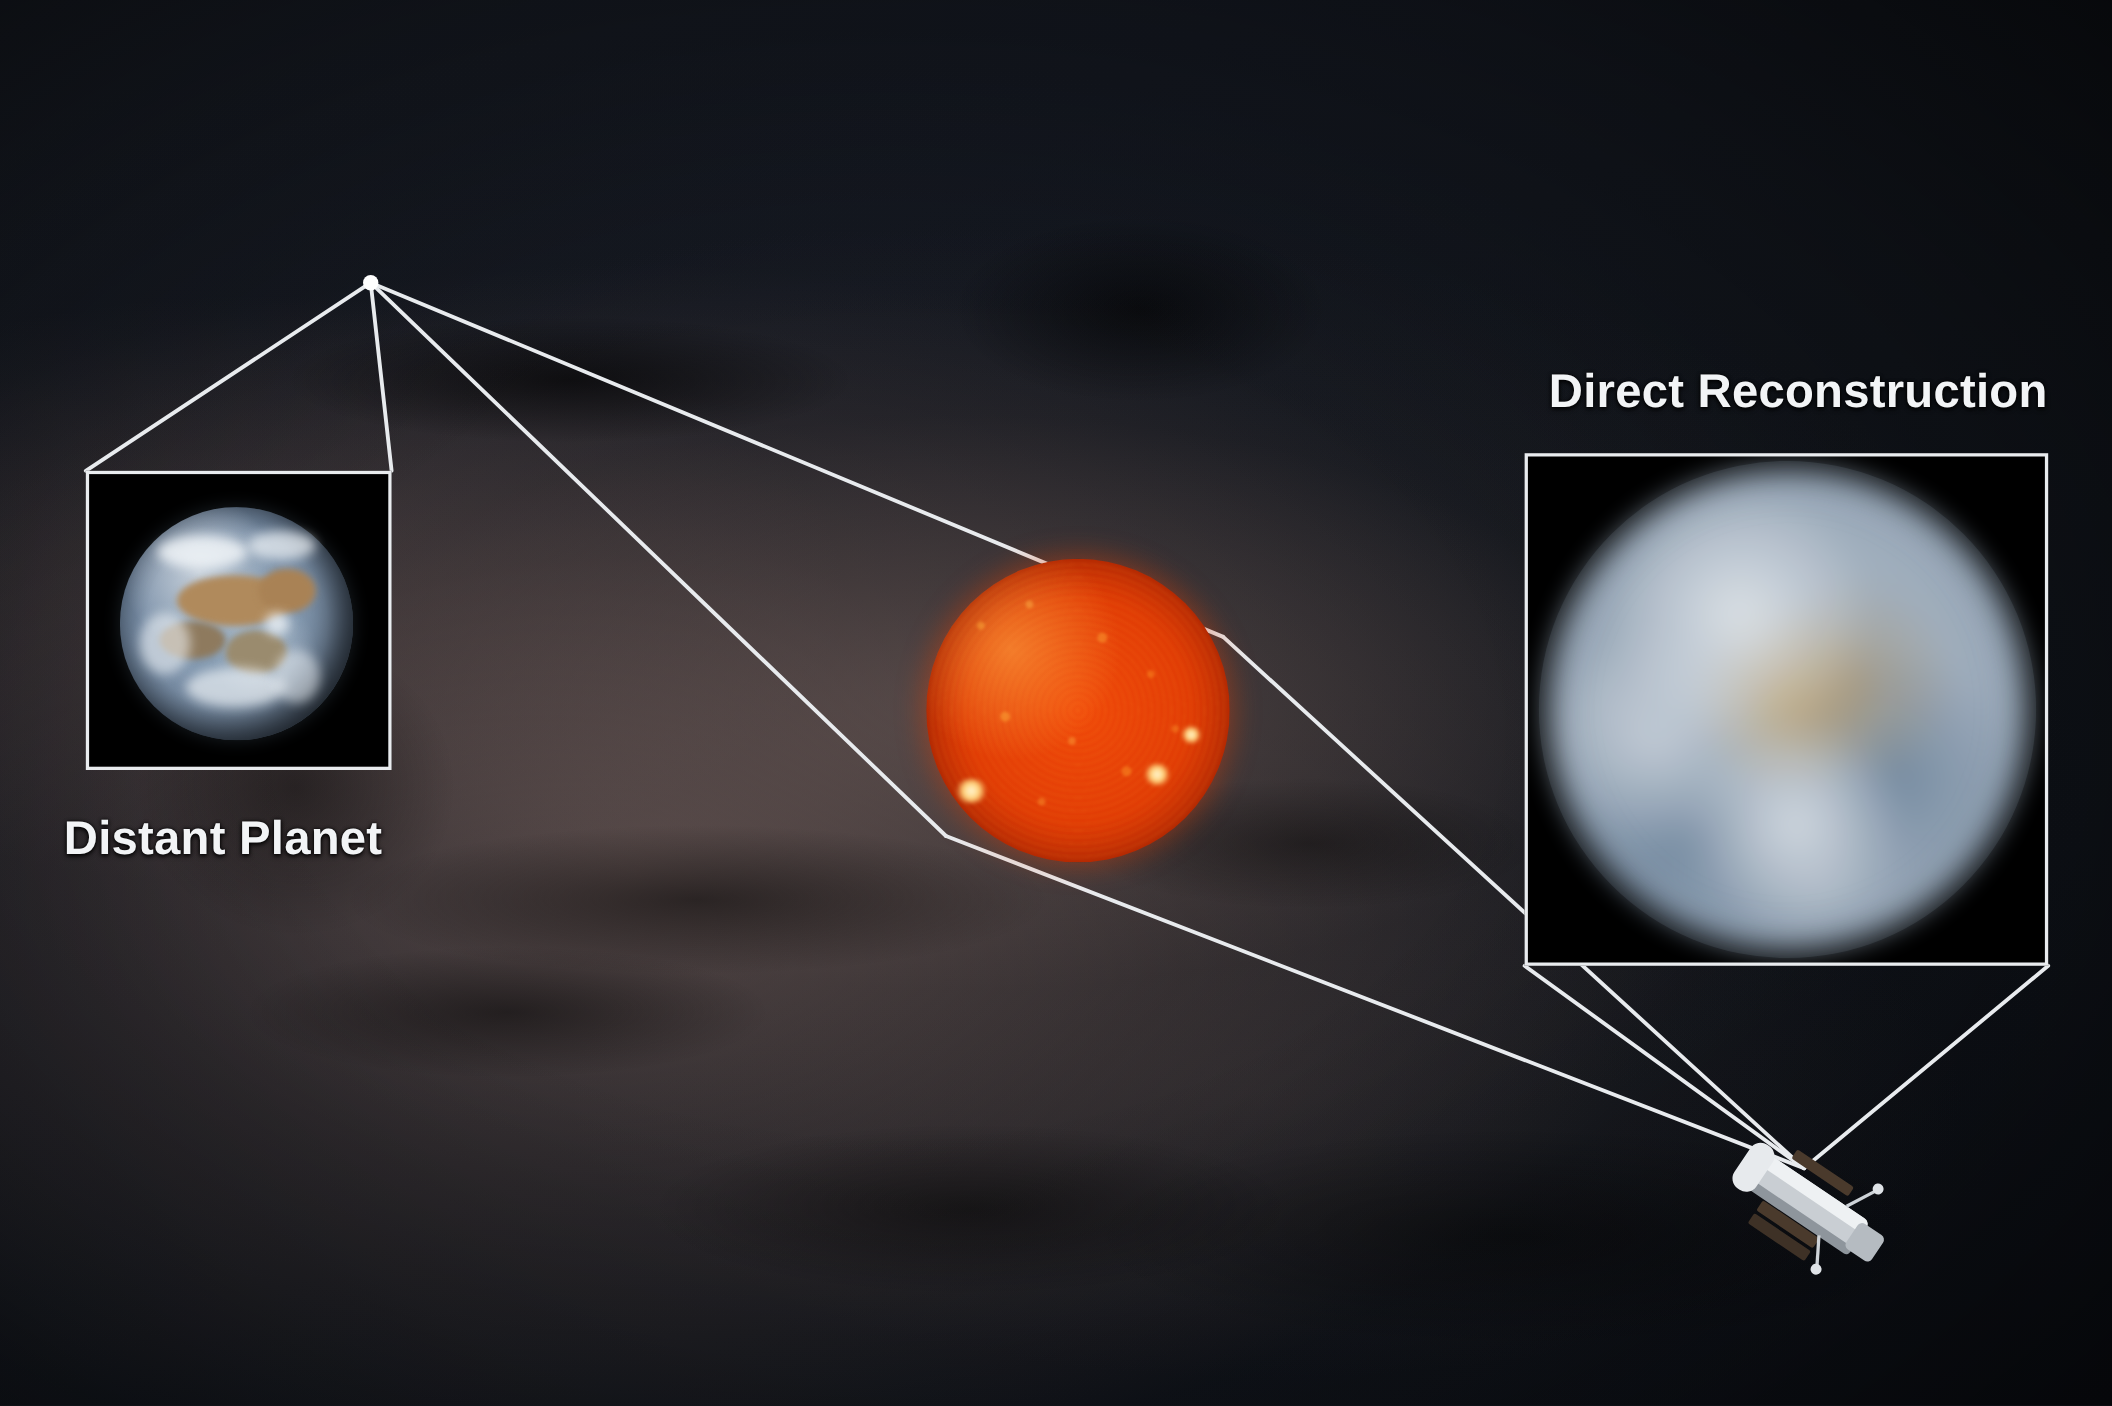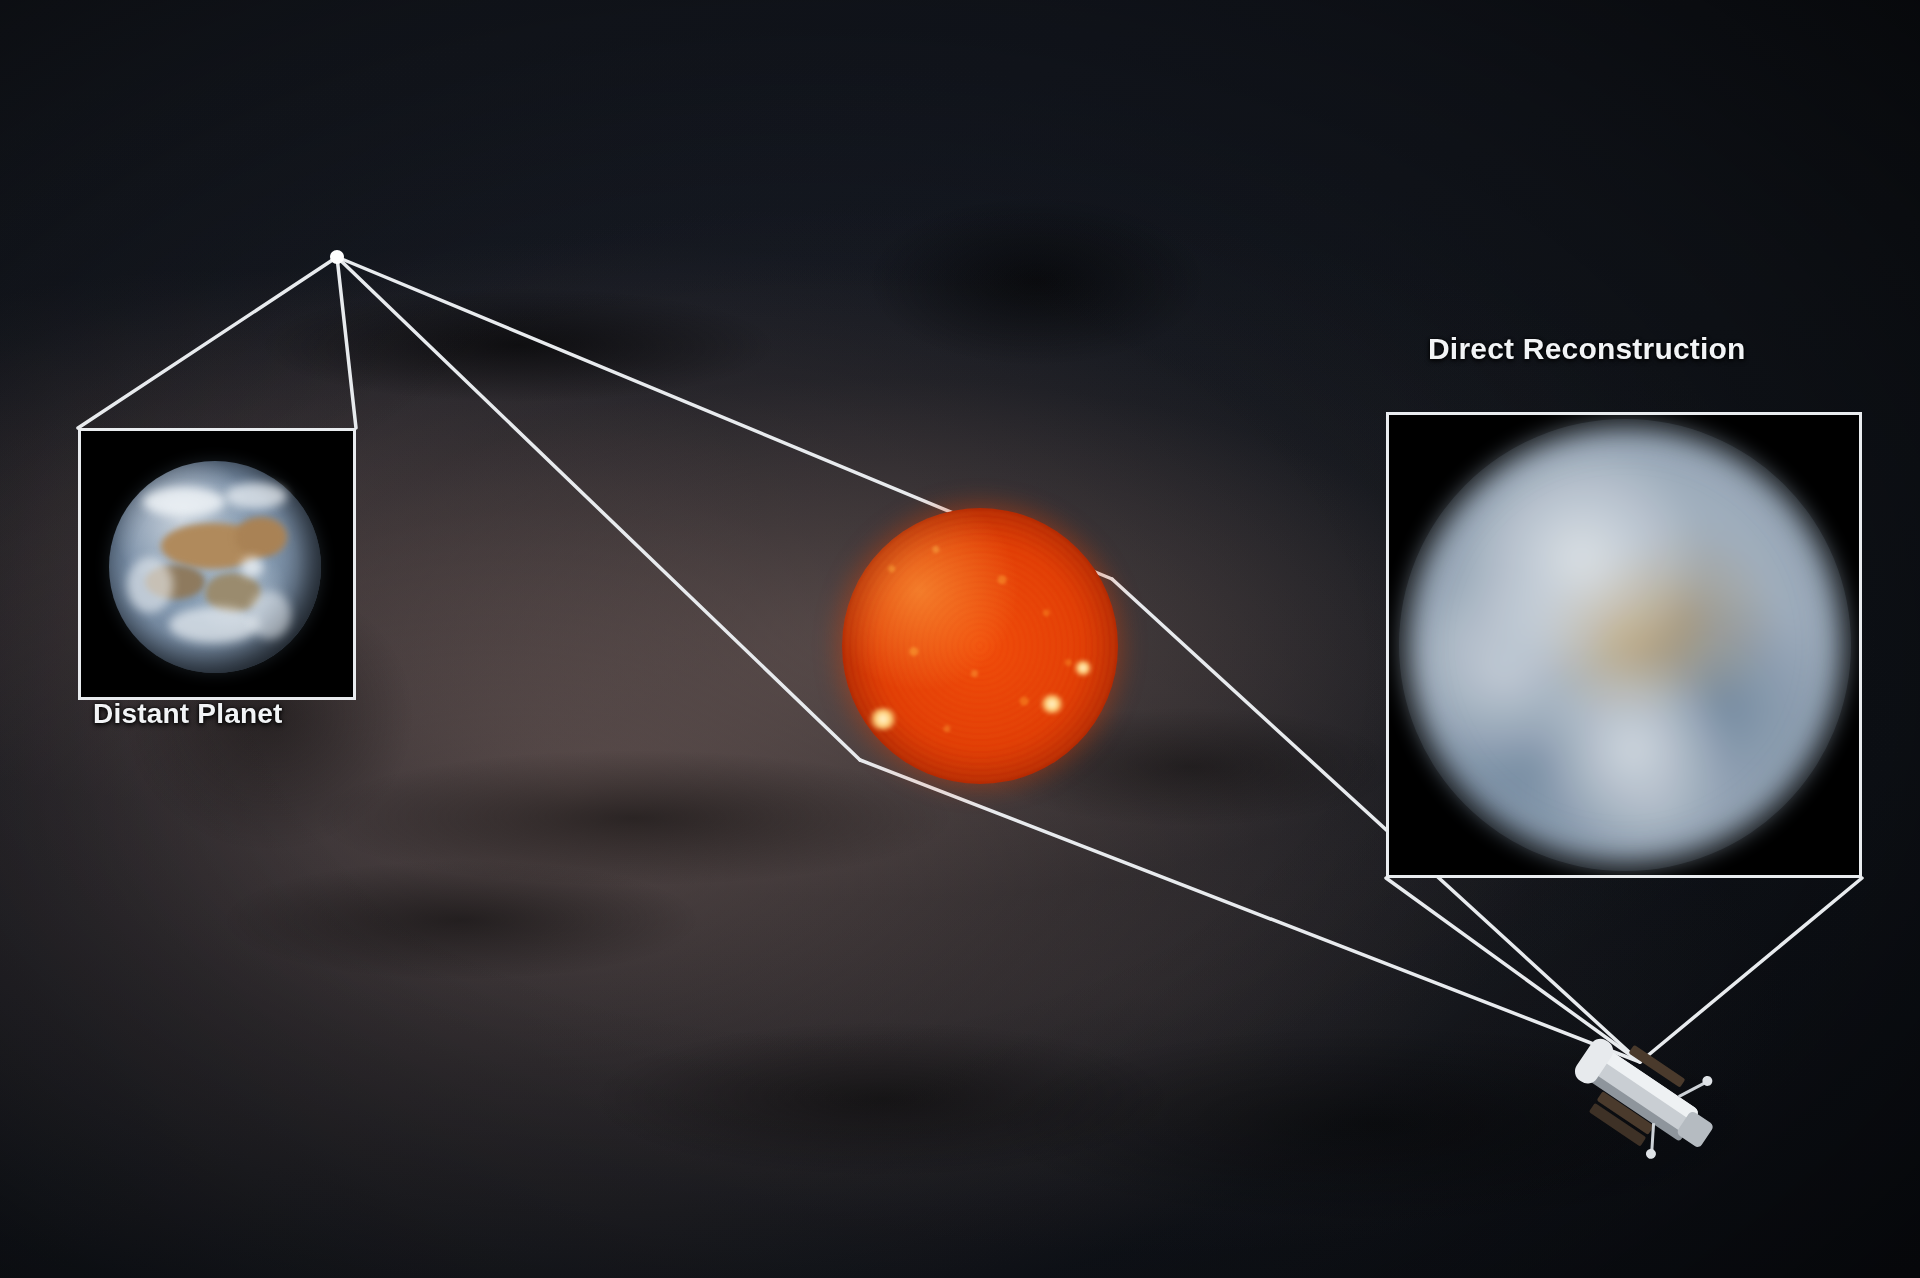--- a/index.html
+++ b/index.html
@@ -50,22 +50,22 @@
   #recon-panel{left:1386px;top:412px;width:476px;height:466px;}
   .panel-label{
     position:absolute;
     color:#f2f4f6;
     font-weight:700;
     letter-spacing:.2px;
     text-shadow:0 2px 5px rgba(0,0,0,.95),0 0 3px rgba(0,0,0,.9);
     white-space:nowrap;
     user-select:none;
   }
-  #planet-label{left:58px;top:698px;font-size:28px;margin-left:35px;}
-  #recon-label{left:1408px;top:332px;font-size:30px;margin-left:20px;}
+  #planet-label{left:58px;top:738px;font-size:43px;}
+  #recon-label{left:1408px;top:332px;font-size:43px;}
   
   .globe{position:absolute;border-radius:50%;}
   #earth-sharp{
     left:28px;top:30px;width:212px;height:212px;
     background:
       radial-gradient(circle at 34% 28%, rgba(255,255,255,.55) 0%, rgba(255,255,255,0) 34%),
       radial-gradient(circle at 62% 62%, rgba(255,255,255,.30) 0%, rgba(255,255,255,0) 26%),
       radial-gradient(circle at 50% 50%, #8fa6bb 0%, #7b90a8 55%, #4d5f75 82%, #2a3444 100%);
     box-shadow:inset -14px -12px 34px rgba(0,0,0,.70), 0 0 16px rgba(140,170,200,.18);
   }

